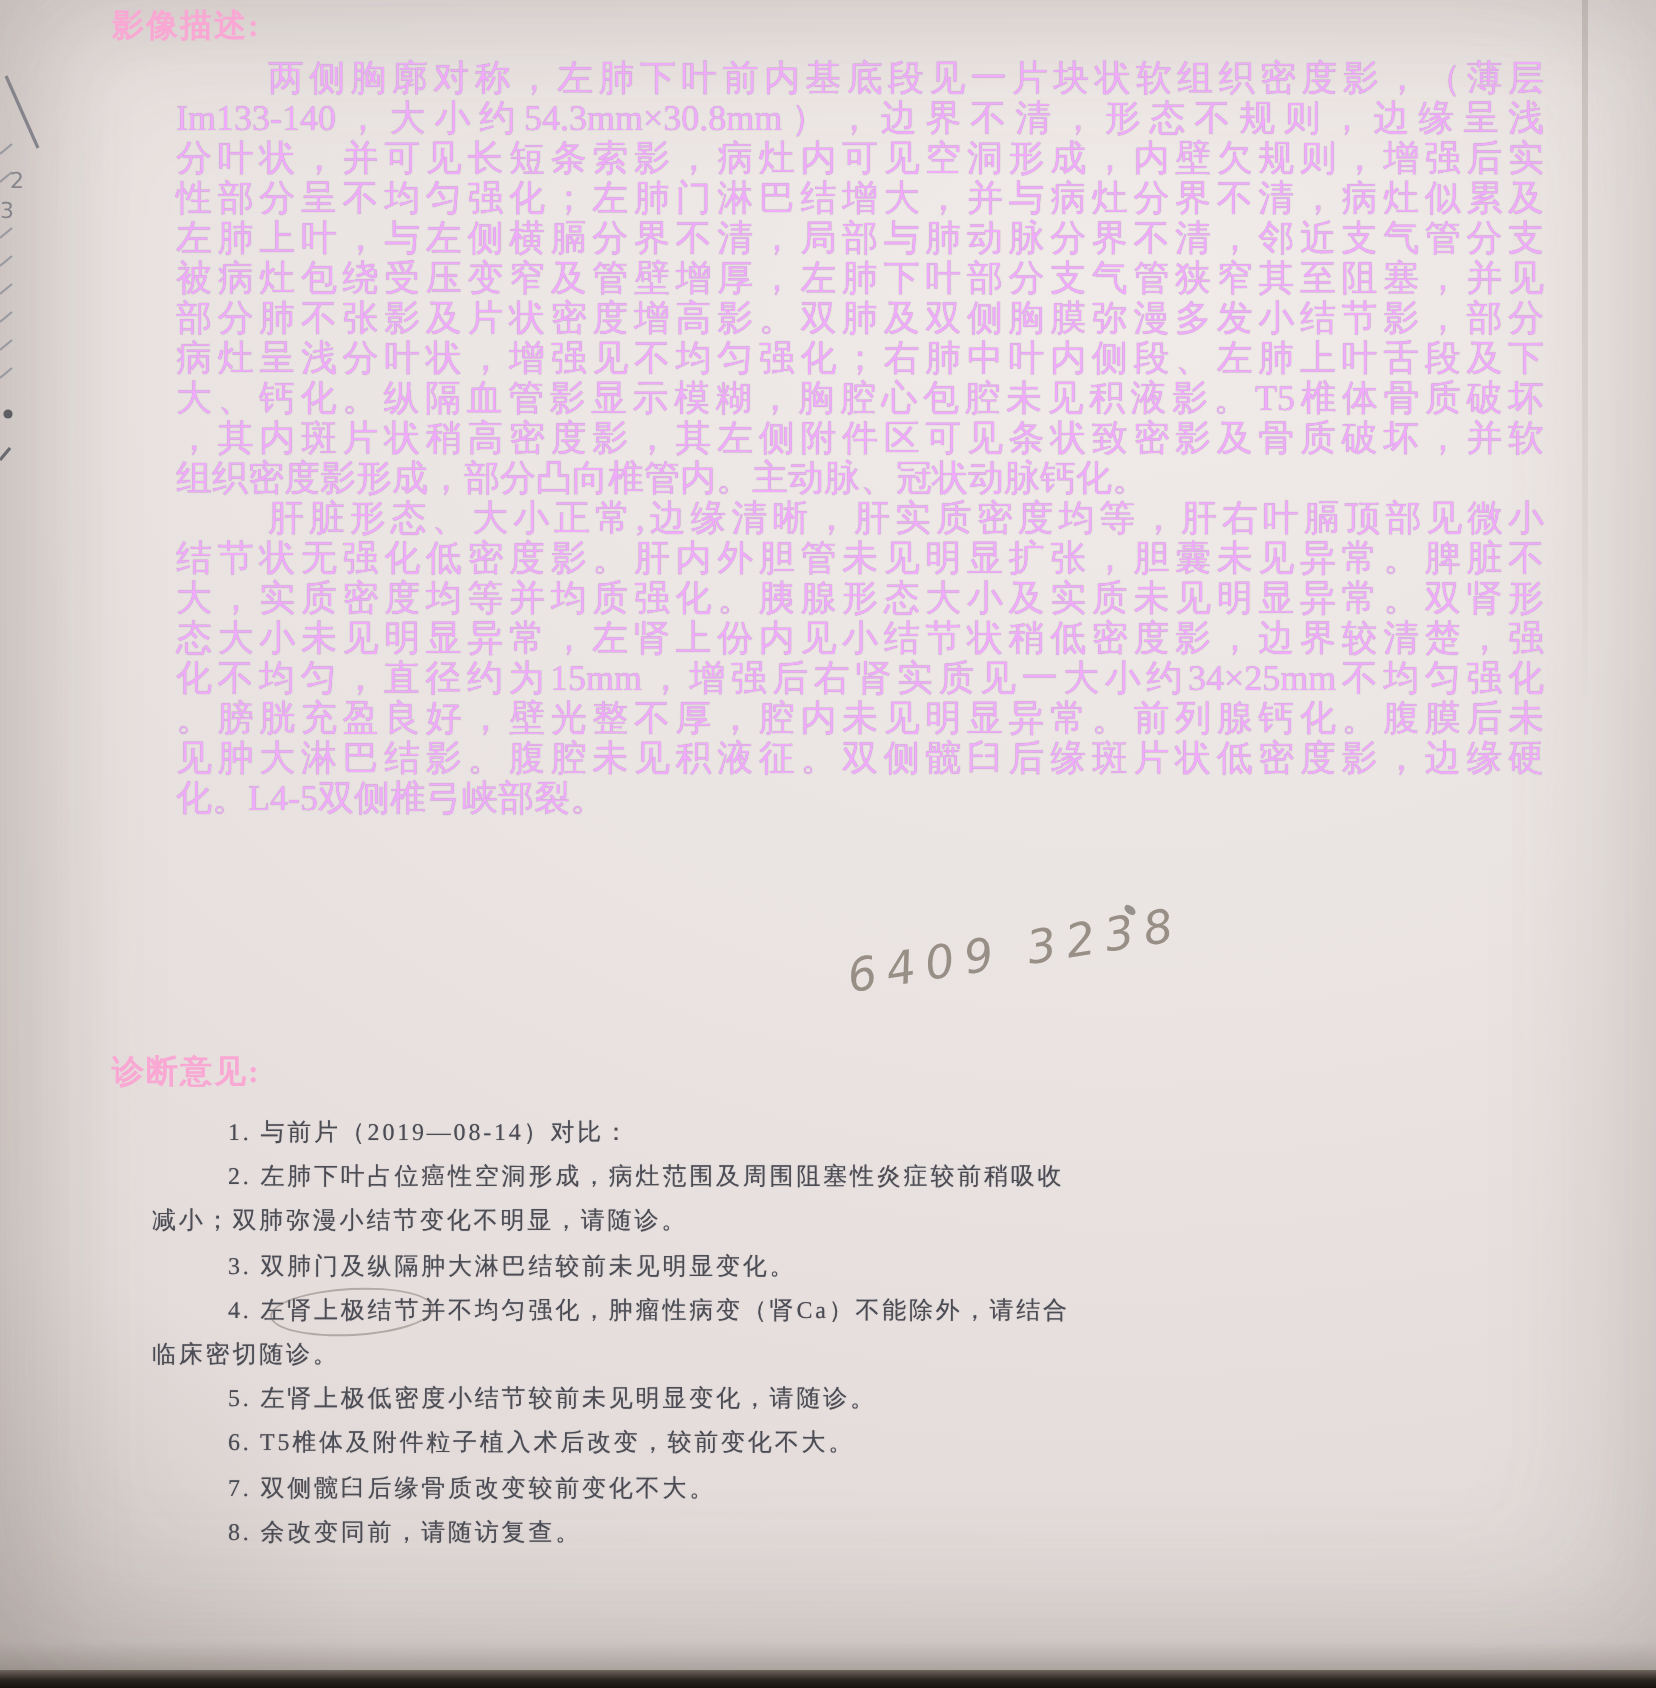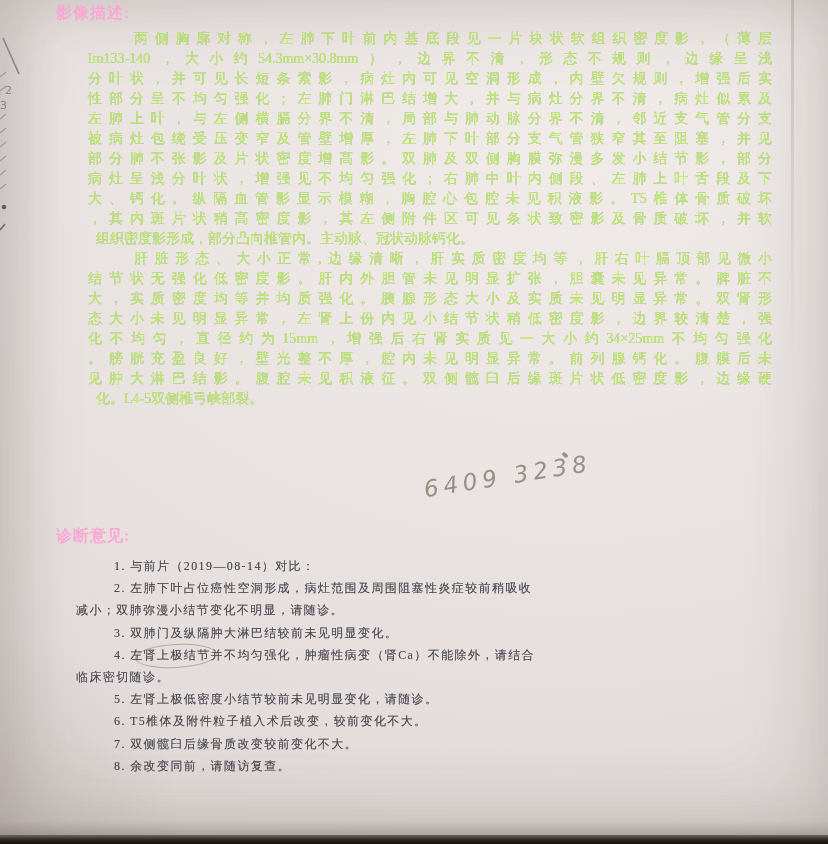--- a/index.html
+++ b/index.html
@@ -43,27 +43,27 @@
     position:absolute; left:56px;
     font-size:16px; font-weight:700; letter-spacing:1px;
     color:#f9a8d4;
   }
   #imaging-header { top:3px; }
   #diagnosis-header { top:526px; }
 
   
   .col-imaging { position:absolute; left:88px; top:29px; width:684px; }
   .line {
-    height:20px; line-height:20px; font-size:14px;
-    color:#bef264;
+    height:20px; line-height:20px; font-size:18px;
+    color:#f0abfc;
     text-align:justify; text-align-last:justify;
     text-shadow:0 0 0.5px rgba(80,80,90,0.55);
   }
   .line.indent { padding-left:46px; }
-  .line.short { text-align-last:left;margin-left:8px; }
+  .line.short { text-align-last:left; }
 
   
   .col-diagnosis { position:absolute; left:76px; top:555px; width:706px; }
   .dline {
     height:22.2px; line-height:22.2px; font-size:12px; letter-spacing:1.4px;
     color:#4c4c55;
     text-shadow:0 0 0.5px rgba(76,76,85,0.55);
   }
   .dline.num { padding-left:38px; }
 

